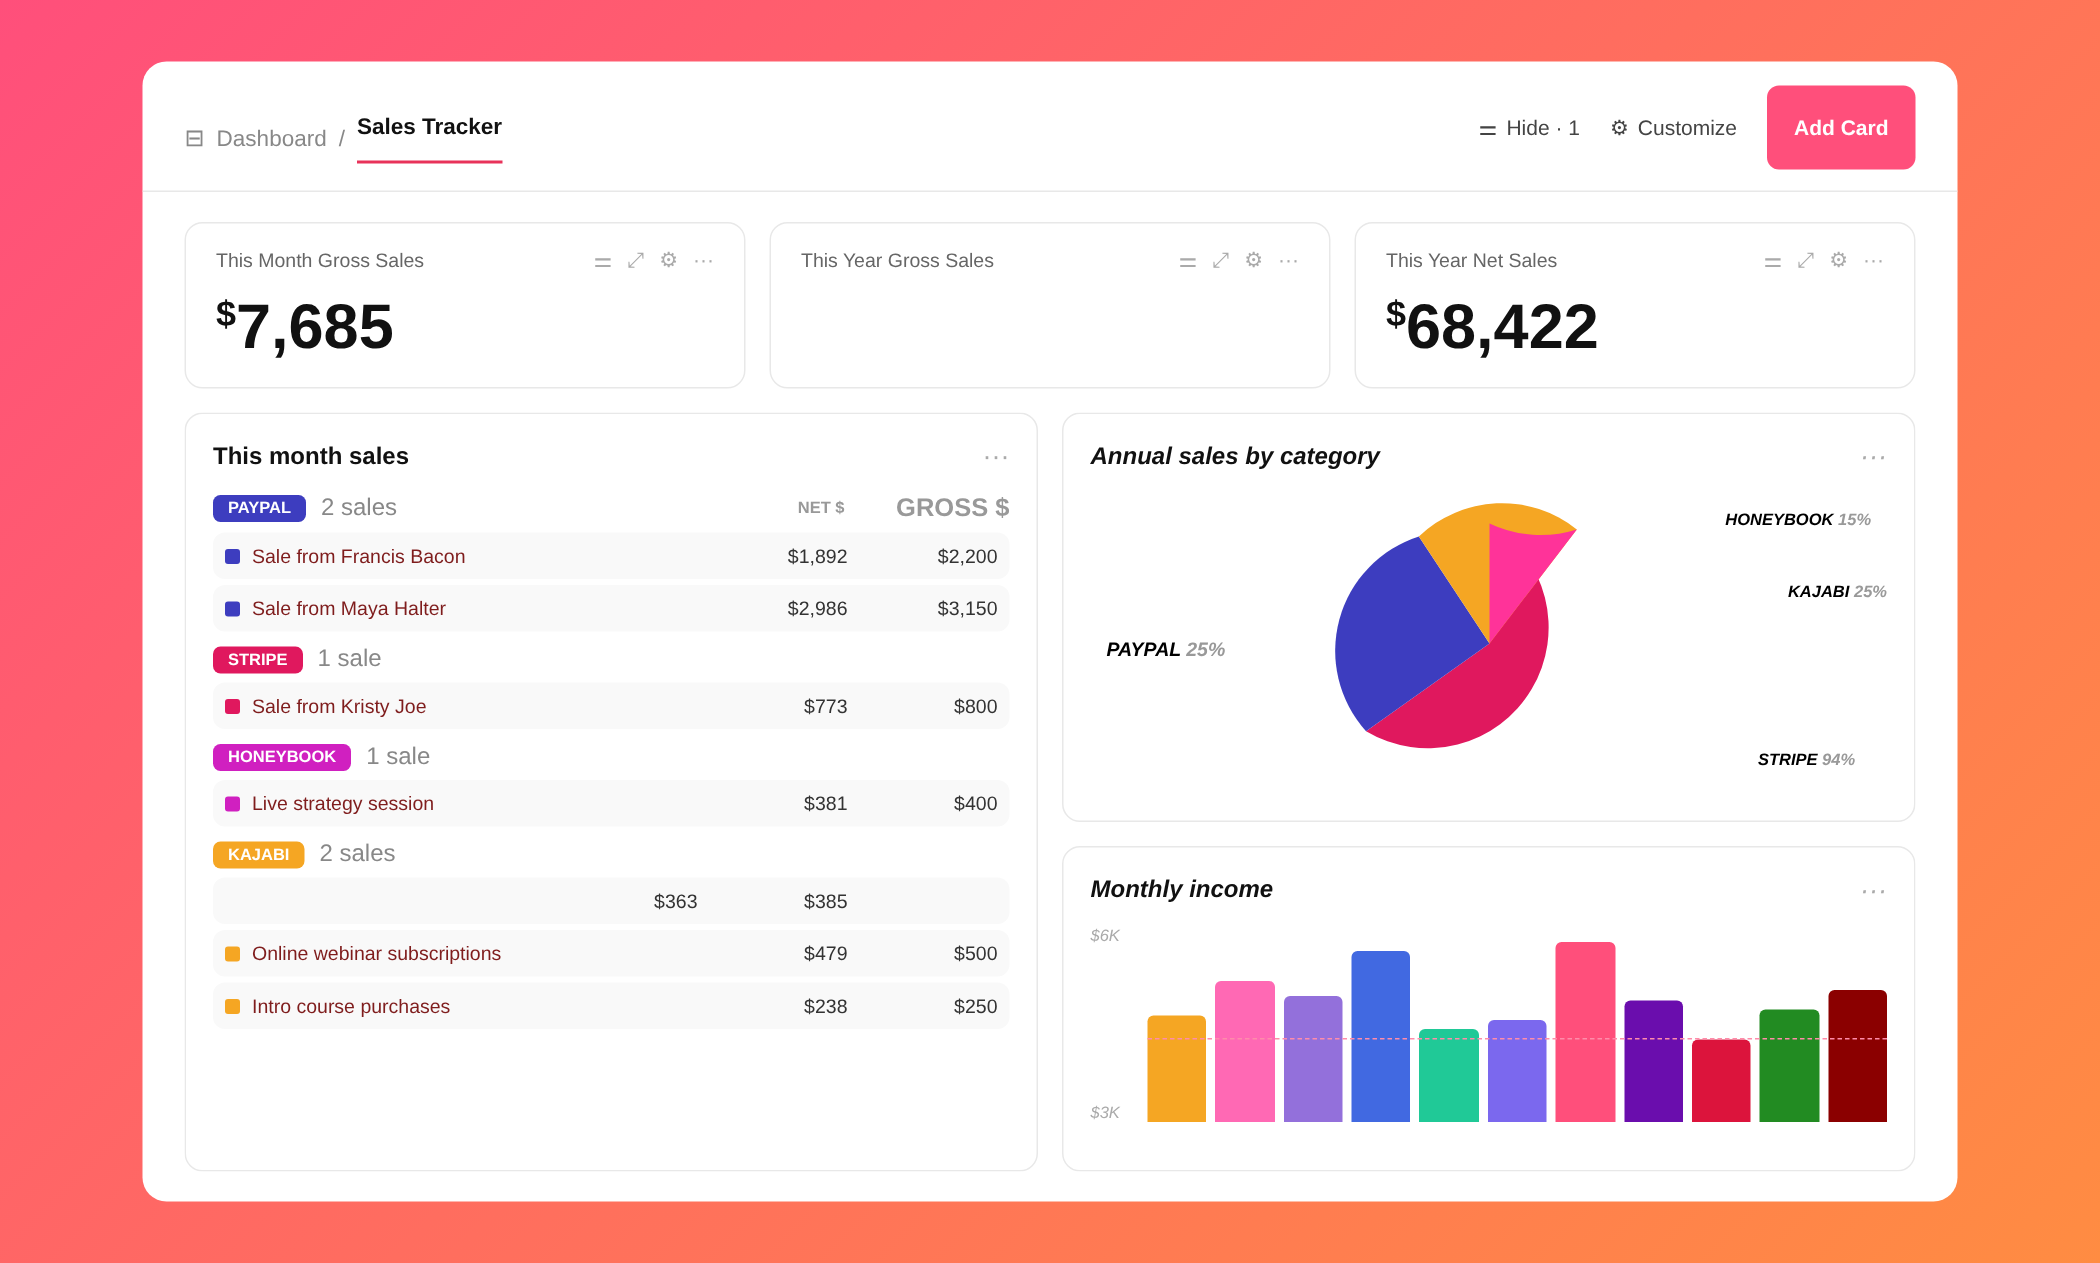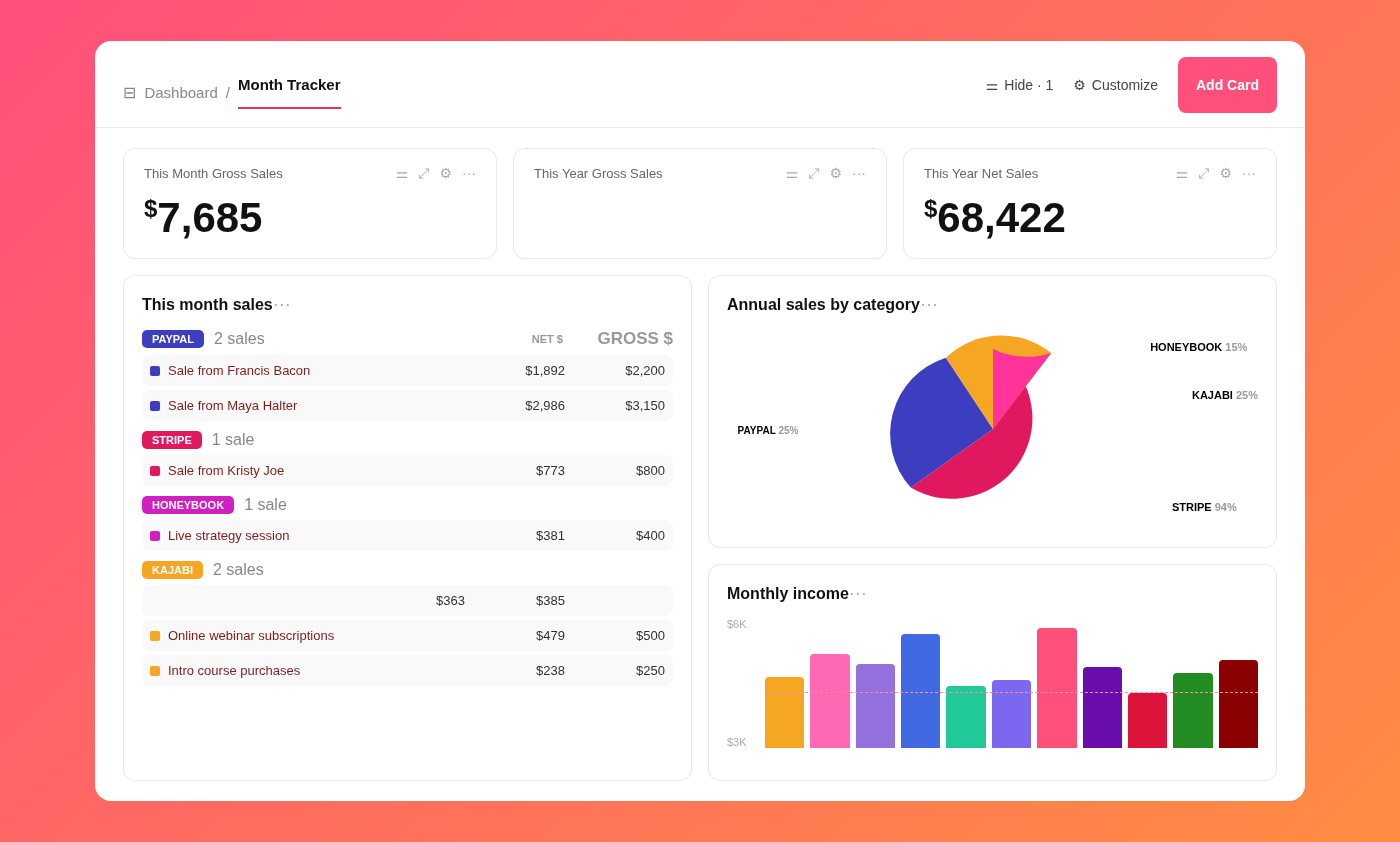--- a/index.html
+++ b/index.html
@@ -135,21 +135,21 @@
     
     .sales-panel {
       border: 1px solid #e8e8e8;
       border-radius: 12px;
       padding: 18px;
       overflow-y: auto;
     }
     .panel-header {
       display: flex;
       align-items: center;
-      justify-content: flex-start;
+      justify-content: space-between;
       margin-bottom: 14px;
     }
     .panel-title {
       font-size: 16px;
       font-weight: 700;
       color: #111;
     }
     .panel-menu {
       color: #aaa;
       font-size: 18px;
@@ -210,20 +210,21 @@
     .sale-net, .sale-gross {
       font-size: 13px;
       color: #333;
       text-align: right;
     }
     
     .right-panels {
       display: flex;
       flex-direction: column;
       gap: 16px;
+      font-style: italic;
     }
     .chart-panel {
       border: 1px solid #e8e8e8;
       border-radius: 12px;
       padding: 18px;
       flex: 1;
     }
     
     .pie-chart-container {
       display: flex;
@@ -236,21 +237,21 @@
 </head>
 <body>
 
 <div class="dashboard-container">
 
   <div class="header">
     <div class="breadcrumb">
       <span class="breadcrumb-icon">⊟</span>
       <span class="breadcrumb-dashboard">Dashboard</span>
       <span class="breadcrumb-sep">/</span>
-      <span class="breadcrumb-current">Month Tracker</span>
+      <span class="breadcrumb-current">Sales Tracker</span>
     </div>
     <div class="header-actions">
       <button class="header-btn">
         <span>⚌</span>
         <span>Hide · 1</span>
       </button>
       <button class="header-btn">
         <span>⚙</span>
         <span>Customize</span>
       </button>
@@ -416,21 +417,21 @@
               <path d="M110,100 L168.2,24.0 A80,80 0 0,1 110,20 Z" fill="#ff3399"></path>
             </svg>
 
             <div style="position:absolute;top:0;left:0;width:100%;height:100%;pointer-events:none">
               <div style="position:absolute;top:6%;right:2%;font-size:11px;font-weight:600;white-space:nowrap">
                 HONEYBOOK <span style="color:#999">15%</span>
               </div>
               <div style="position:absolute;top:30%;right:0%;font-size:11px;font-weight:600;white-space:nowrap">
                 KAJABI <span style="color:#999">25%</span>
               </div>
-              <div style="position:absolute;top:48%;left:2%;font-size:10px;font-weight:600;white-space:nowrap">
+              <div style="position:absolute;top:48%;left:2%;font-size:13px;font-weight:600;white-space:nowrap">
                 PAYPAL <span style="color:#999">25%</span>
               </div>
               <div style="position:absolute;bottom:8%;right:4%;font-size:11px;font-weight:600;white-space:nowrap">
                 STRIPE <span style="color:#999">94%</span>
               </div>
             </div>
           </div>
         </div>
 
         <div class="chart-panel">

